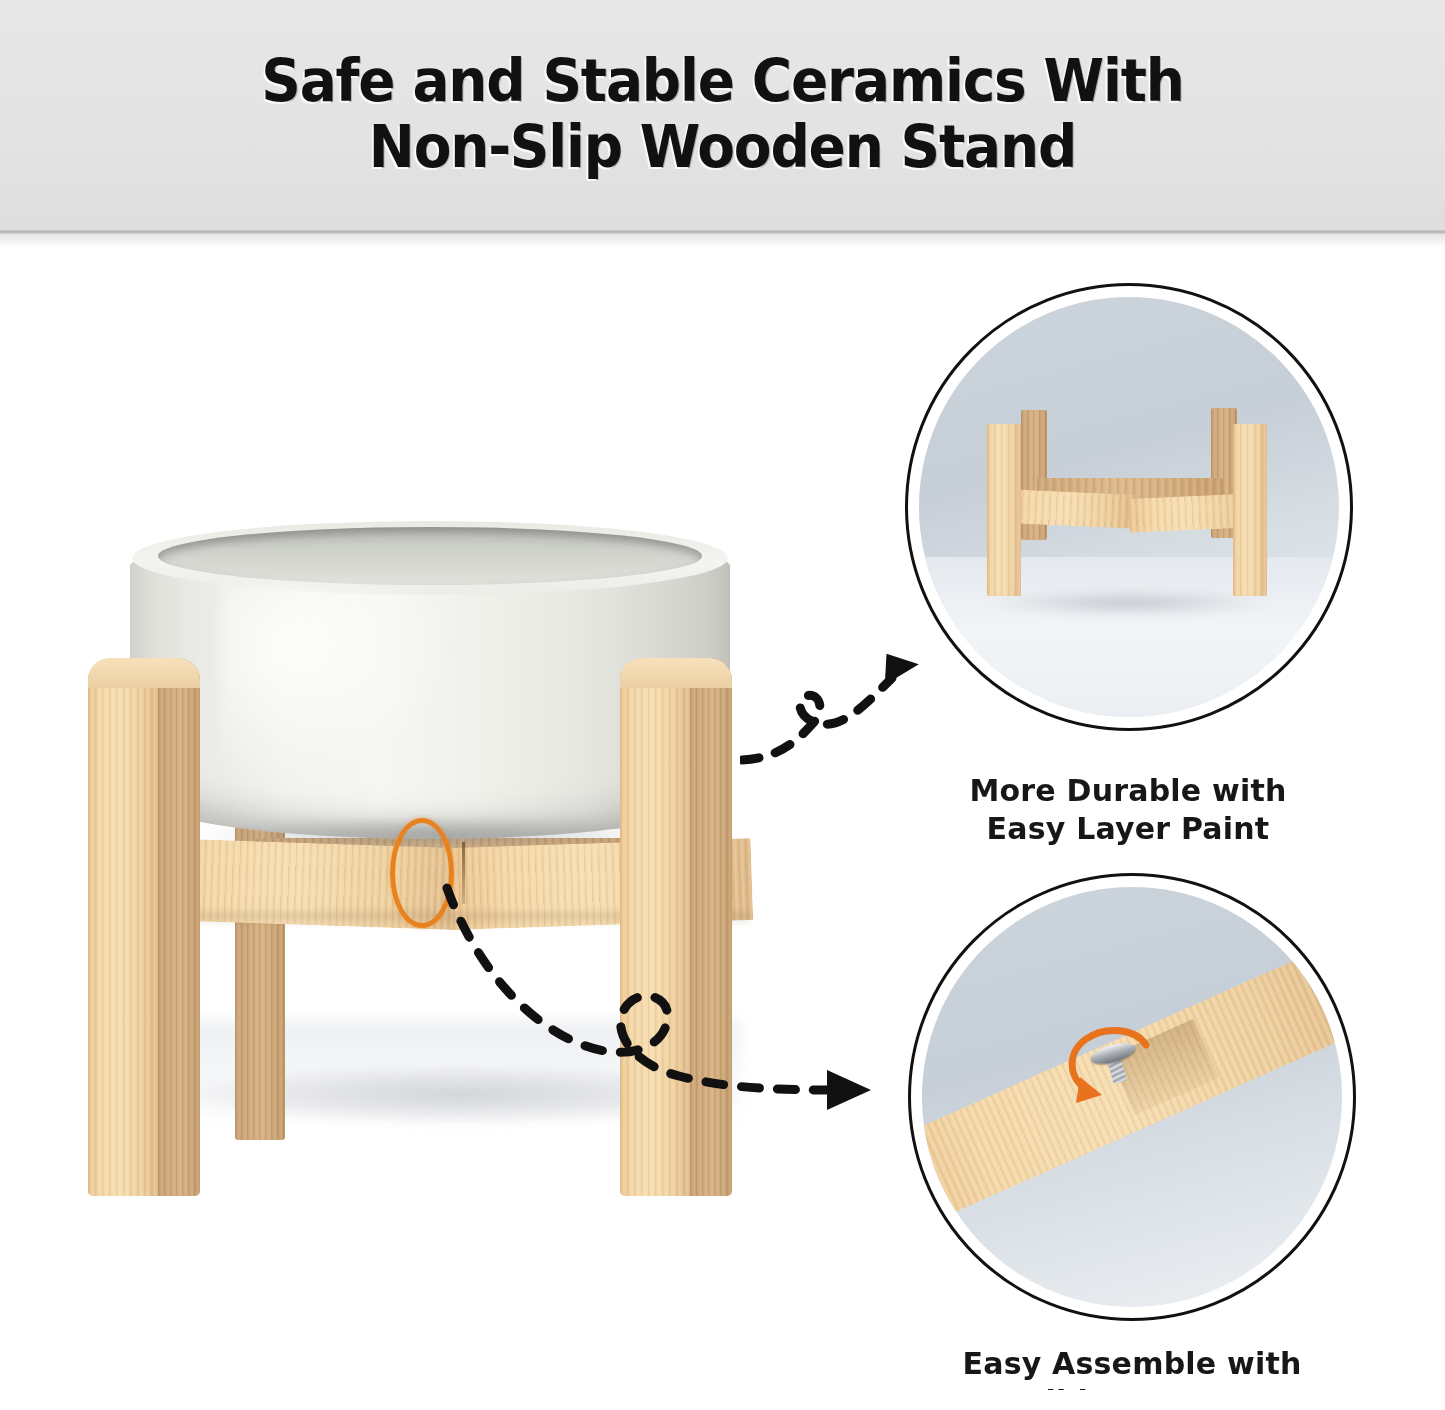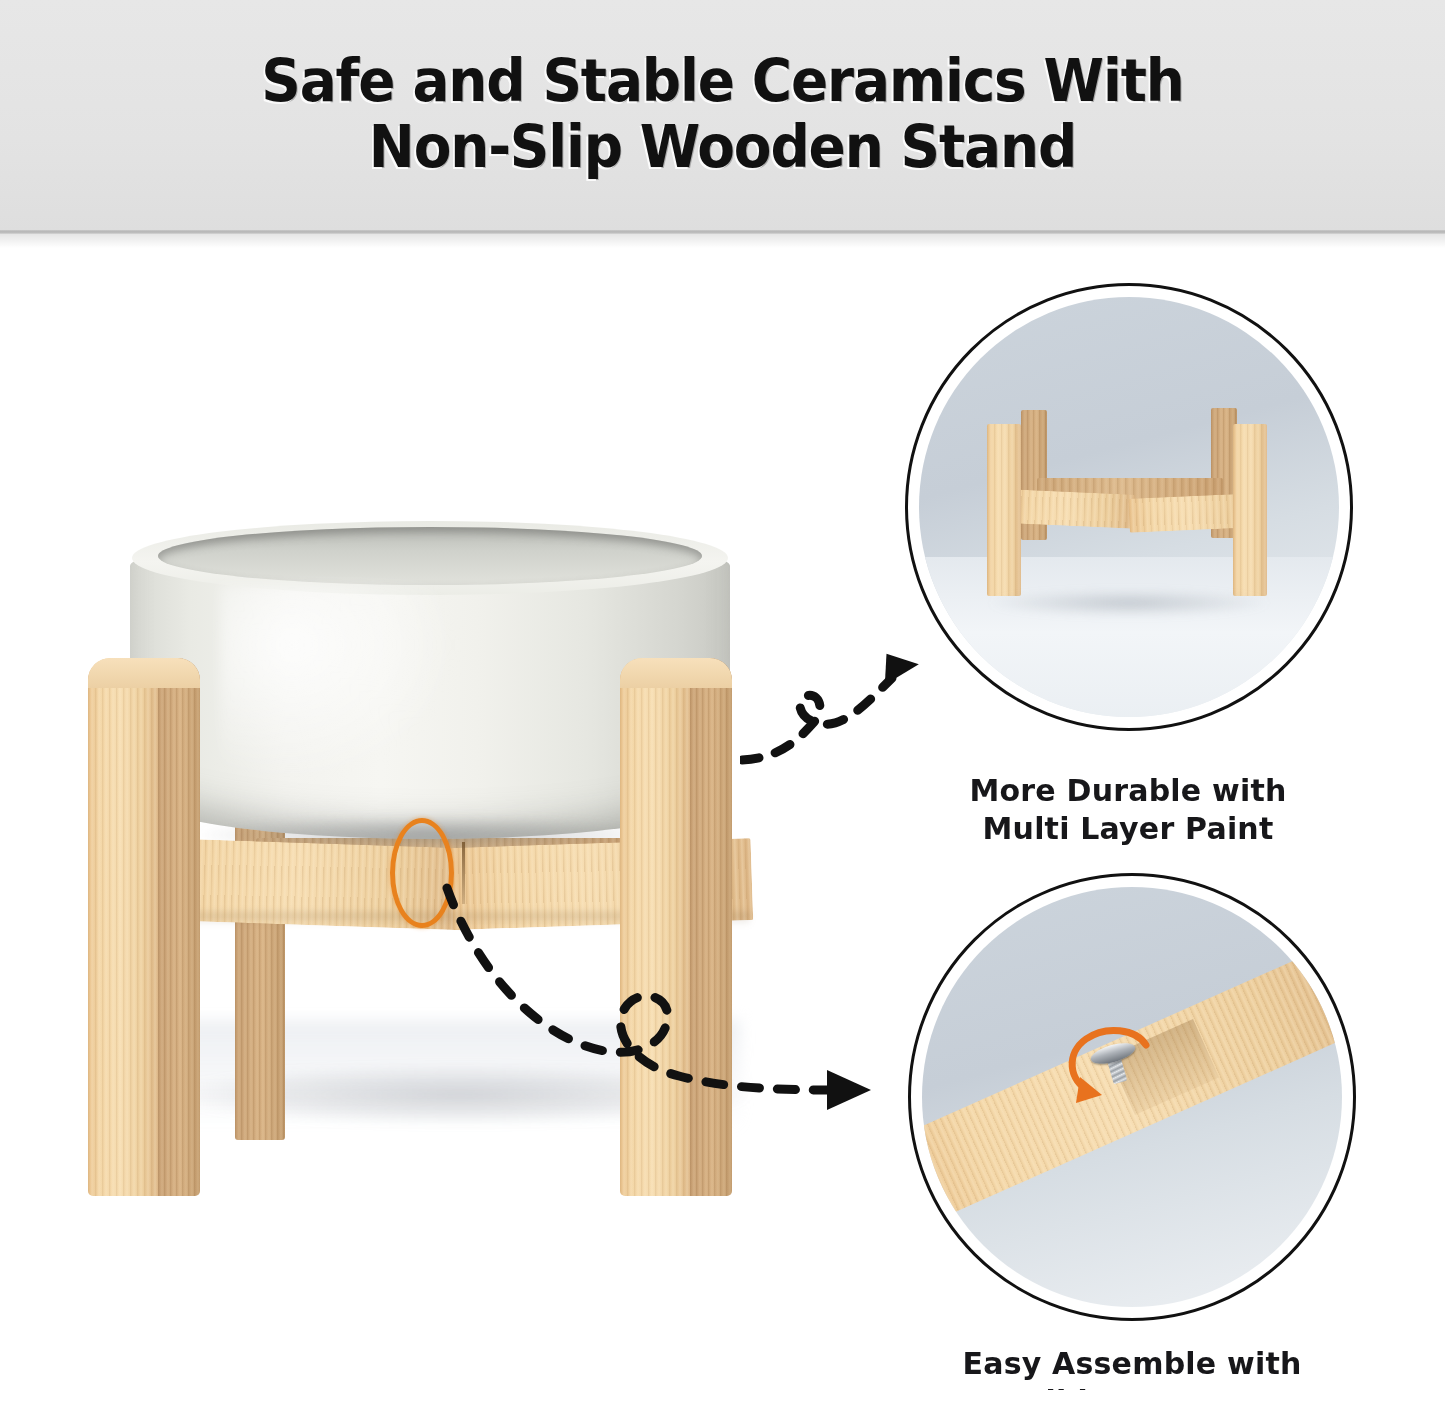--- a/index.html
+++ b/index.html
@@ -295,21 +295,21 @@
         <div class="ms-rail wood" style="left:150px;top:104px;width:128px;height:34px;transform:rotate(-2.5deg);"></div>
 
         <div class="ms-leg wood" style="left:8px;top:32px;width:34px;height:172px;"></div>
         <div class="ms-leg wood" style="left:254px;top:32px;width:34px;height:172px;"></div>
         <div class="ms-shadow"></div>
       </div>
     </div>
   </div>
 
   <div class="caption" style="left:898px;top:772px;">More Durable with
-Multi Layer Paint</div>
+Easy Layer Paint</div>
 
   <div class="inset" style="left:908px;top:873px;width:448px;height:448px;">
     <div class="circle-ring"></div>
     <div class="circle-photo">
       <div class="joint-bar-a wood"></div>
       <div class="joint-bar-b wood-dark"></div>
       <div class="joint-notch"></div>
 
       <svg style="position:absolute;left:128px;top:128px;" width="130" height="110" viewBox="0 0 130 110">
         <path d="M96,30 C86,14 56,10 36,24 C16,38 18,66 40,76" fill="none" stroke="#e8721e" stroke-width="7" stroke-linecap="round"></path>

